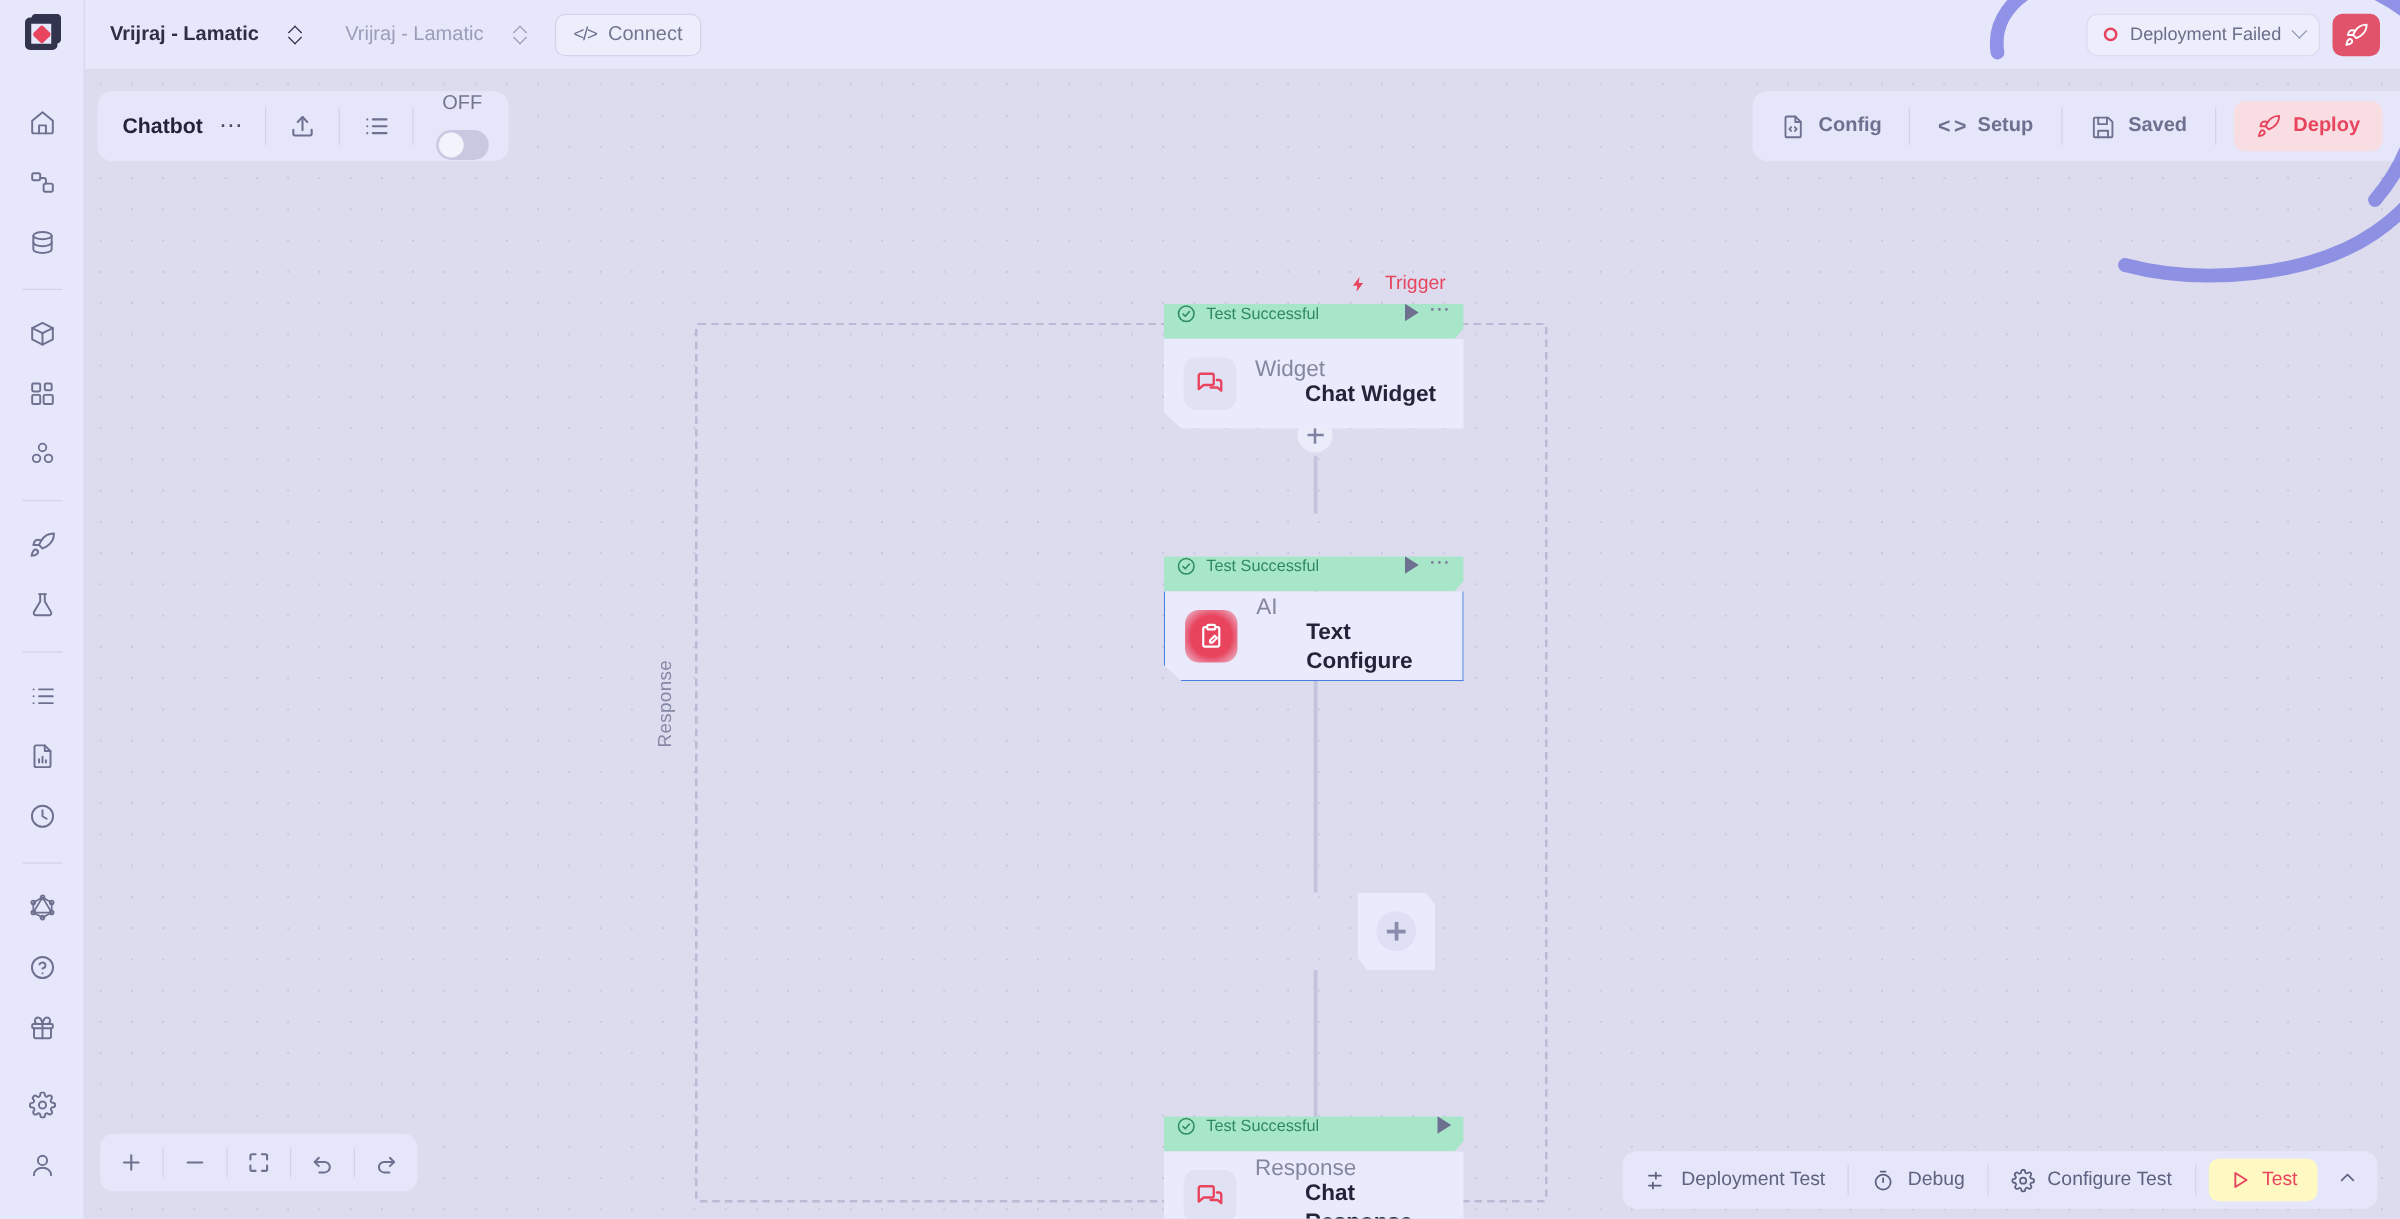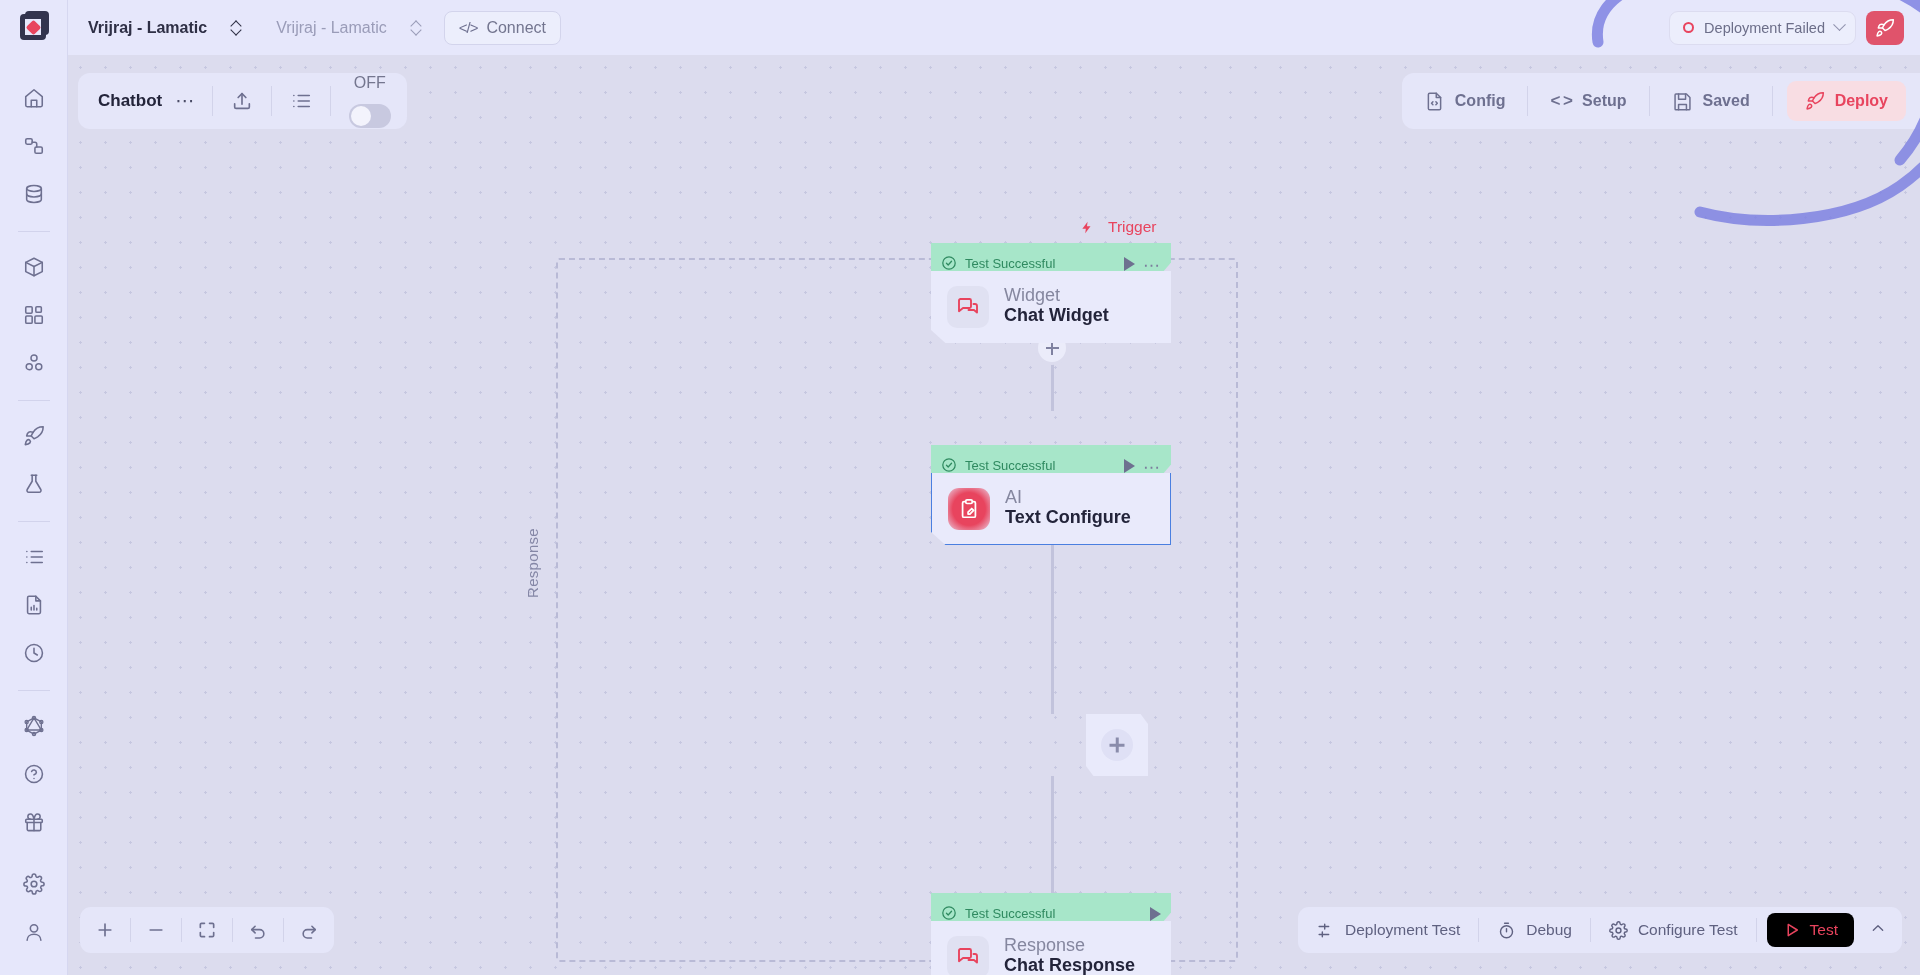--- a/index.html
+++ b/index.html
@@ -147,21 +147,21 @@
   
   .trigger-label {
     position: absolute; left: 1012px; top: 163px;
     display:flex; align-items:center; gap: 14px;
     font-size: 15.5px; color: #e8445e; font-weight: 500;
   }
 
   
   .node { position: absolute; width: 240px; }
   .node-status {
-    height: 28px; background: #a7e6c9; display:flex; align-items:flex-end;
+    height: 28px; background: #a7e6c9; display:flex; align-items:flex-start;
     padding: 0 10px; gap: 8px;
     clip-path: polygon(0 0, 100% 0, 100% 70%, 97% 100%, 0 100%);
   }
   .node-status .txt { font-size: 13px; color: #2f8a60; flex: 1 1 auto; }
   .play-tri {
     width: 0; height: 0; border-left: 11px solid #6e7090;
     border-top: 7px solid transparent; border-bottom: 7px solid transparent; cursor:pointer;
   }
   .dots { color: #7b7d9c; font-size: 17px; letter-spacing: 1px; cursor: pointer; line-height: 10px; }
   .node-body {
@@ -176,21 +176,21 @@
   .node-icon {
     width: 42px; height: 42px; border-radius: 10px; flex:none;
     display:flex; align-items:center; justify-content:center;
     background: #e0e1f2;
   }
   .node-icon.red-grad {
     background: radial-gradient(circle at 50% 50%, #e8445e 55%, rgba(232,68,94,.18) 100%);
     border-radius: 11px;
   }
   .node-kind { font-size: 18px; color: #85879f; line-height: 17px; }
-  .node-title { font-size: 18px; color: #23243a; font-weight: 600; line-height: 23px; }
+  .node-title { font-size: 18px; color: #23243a; font-weight: 600; line-height: 23px; margin-left: 40px; }
 
   
   .flow-toolbar {
     position: absolute; left: 78px; top: 73px; height: 56px;
     background: #e5e6f9; border-radius: 12px;
     display:flex; align-items:center; z-index: 25;
   }
   .ft-name { font-size: 17px; color: #23243a; font-weight: 600; padding: 0 13px 0 20px; }
   .ft-dots { color:#4a4c66; font-size: 19px; letter-spacing: 1.5px; padding-right: 16px; cursor:pointer; line-height: 8px;}
   .ft-div { width: 1px; height: 30px; background: #d2d3ea; }
@@ -224,28 +224,28 @@
 
   
   .zoom-bar {
     position: absolute; left: 80px; bottom: 22px; height: 46px;
     background: #e5e6f9; border-radius: 11px; display:flex; align-items:center; z-index: 25;
   }
   .zb-btn { width: 50px; height: 46px; display:flex; align-items:center; justify-content:center; cursor:pointer; color:#6e7090; }
   .zb-div { width: 1px; height: 24px; background: #d2d3ea; }
 
   .test-bar {
-    position: absolute; right: 18px; bottom: 22px; height: 46px;
+    position: absolute; right: 18px; bottom: 8px; height: 46px;
     background: #e5e6f9; border-radius: 11px; display:flex; align-items:center; z-index: 25;
   }
   .tb-btn { display:flex; align-items:center; gap: 10px; padding: 0 18px; height: 46px; font-size: 15.5px; color:#5f6180; cursor:pointer; }
   .tb-div { width: 1px; height: 24px; background: #d2d3ea; }
   .test-btn {
     display:flex; align-items:center; gap: 9px; height: 34px; padding: 0 16px;
-    margin-left: 10px; border-radius: 8px; background: #000000; color:#e8445e; font-size: 15.5px; cursor:pointer;
+    margin-left: 10px; border-radius: 8px; background: #fef9c3; color:#e8445e; font-size: 15.5px; cursor:pointer;
   }
   .caret-up { padding: 0 16px; cursor:pointer; }
 
   
   .scribble { position: absolute; left: 0; top: 0; width: 1920px; height: 975px; pointer-events: none; z-index: 60; }
 </style>
 </head>
 <body>
 
 <div id="app">

